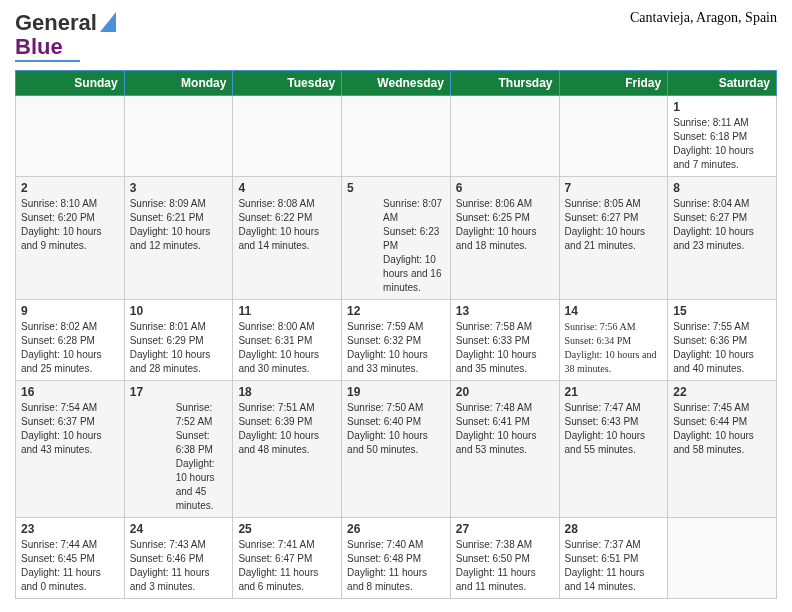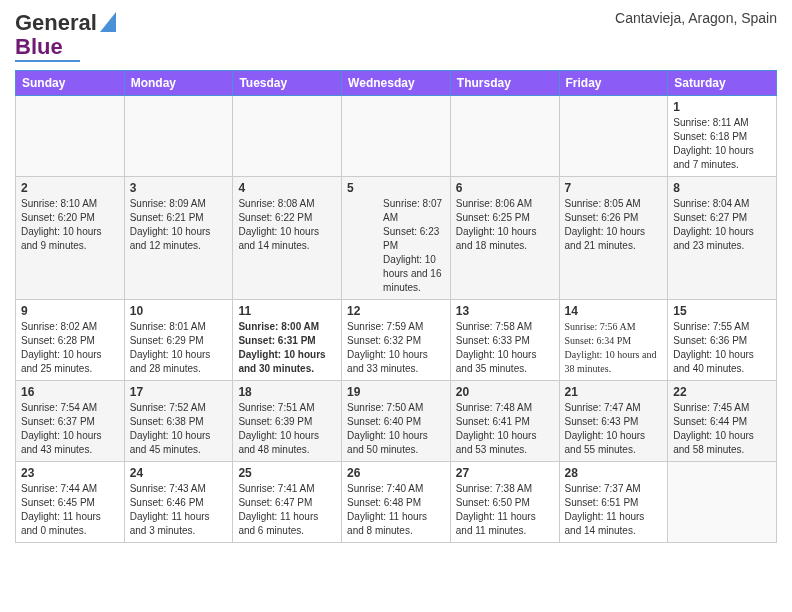--- a/index.html
+++ b/index.html
@@ -47,33 +47,34 @@
     .title-area {
       text-align: right;
     }
     .main-title {
       font-size: 32px;
       font-weight: normal;
       color: #333;
     }
     .subtitle {
       font-size: 14px;
-      color: #404040;
+      color: #000000;
+      font-family: Liberation Serif, serif;
     }
     .calendar {
       width: 100%;
       border-collapse: collapse;
     }
     .calendar thead tr th {
-      background: #8b5cf6;
+      background: #15803d;
       color: #fff;
       font-size: 12px;
       font-weight: bold;
       padding: 5px 6px;
-      text-align: left;
+      text-align: right;
       border: 1px solid #4a90d9;
     }
     .calendar tbody tr td {
       border: 1px solid #ccc;
       vertical-align: top;
       padding: 4px 5px;
       min-height: 80px;
       font-size: 10.5px;
       color: #333;
       width: calc(100% / 7);
@@ -179,21 +180,21 @@
           </td>
           <td>
             <span class="day-num">6</span>
             <div class="day-info" style="white-space: pre-wrap;">Sunrise: 8:06 AM
 Sunset: 6:25 PM
 Daylight: 10 hours and 18 minutes.</div>
           </td>
           <td>
             <span class="day-num">7</span>
             <div class="day-info" style="white-space: pre-wrap;">Sunrise: 8:05 AM
-Sunset: 6:26 PM
+Sunset: 6:27 PM
 Daylight: 10 hours and 21 minutes.</div>
           </td>
           <td>
             <span class="day-num">8</span>
             <div class="day-info" style="white-space: pre-wrap;">Sunrise: 8:04 AM
 Sunset: 6:27 PM
 Daylight: 10 hours and 23 minutes.</div>
           </td>
         </tr>
         <tr>
@@ -204,21 +205,21 @@
 Daylight: 10 hours and 25 minutes.</div>
           </td>
           <td>
             <span class="day-num">10</span>
             <div class="day-info" style="white-space: pre-wrap;">Sunrise: 8:01 AM
 Sunset: 6:29 PM
 Daylight: 10 hours and 28 minutes.</div>
           </td>
           <td>
             <span class="day-num">11</span>
-            <div class="day-info" style="white-space: pre-wrap; font-weight: bold;">Sunrise: 8:00 AM
+            <div class="day-info" style="white-space: pre-wrap;">Sunrise: 8:00 AM
 Sunset: 6:31 PM
 Daylight: 10 hours and 30 minutes.</div>
           </td>
           <td>
             <span class="day-num">12</span>
             <div class="day-info" style="white-space: pre-wrap;">Sunrise: 7:59 AM
 Sunset: 6:32 PM
 Daylight: 10 hours and 33 minutes.</div>
           </td>
           <td>
@@ -242,21 +243,21 @@
         </tr>
         <tr class="row-alt">
           <td>
             <span class="day-num">16</span>
             <div class="day-info" style="white-space: pre-wrap;">Sunrise: 7:54 AM
 Sunset: 6:37 PM
 Daylight: 10 hours and 43 minutes.</div>
           </td>
           <td>
             <span class="day-num">17</span>
-            <div class="day-info" style="white-space: pre-wrap;">Sunrise: 7:52 AM
+            <div class="day-info" style="white-space: pre-wrap; margin-left: 46px;">Sunrise: 7:52 AM
 Sunset: 6:38 PM
 Daylight: 10 hours and 45 minutes.</div>
           </td>
           <td>
             <span class="day-num">18</span>
             <div class="day-info" style="white-space: pre-wrap;">Sunrise: 7:51 AM
 Sunset: 6:39 PM
 Daylight: 10 hours and 48 minutes.</div>
           </td>
           <td>

